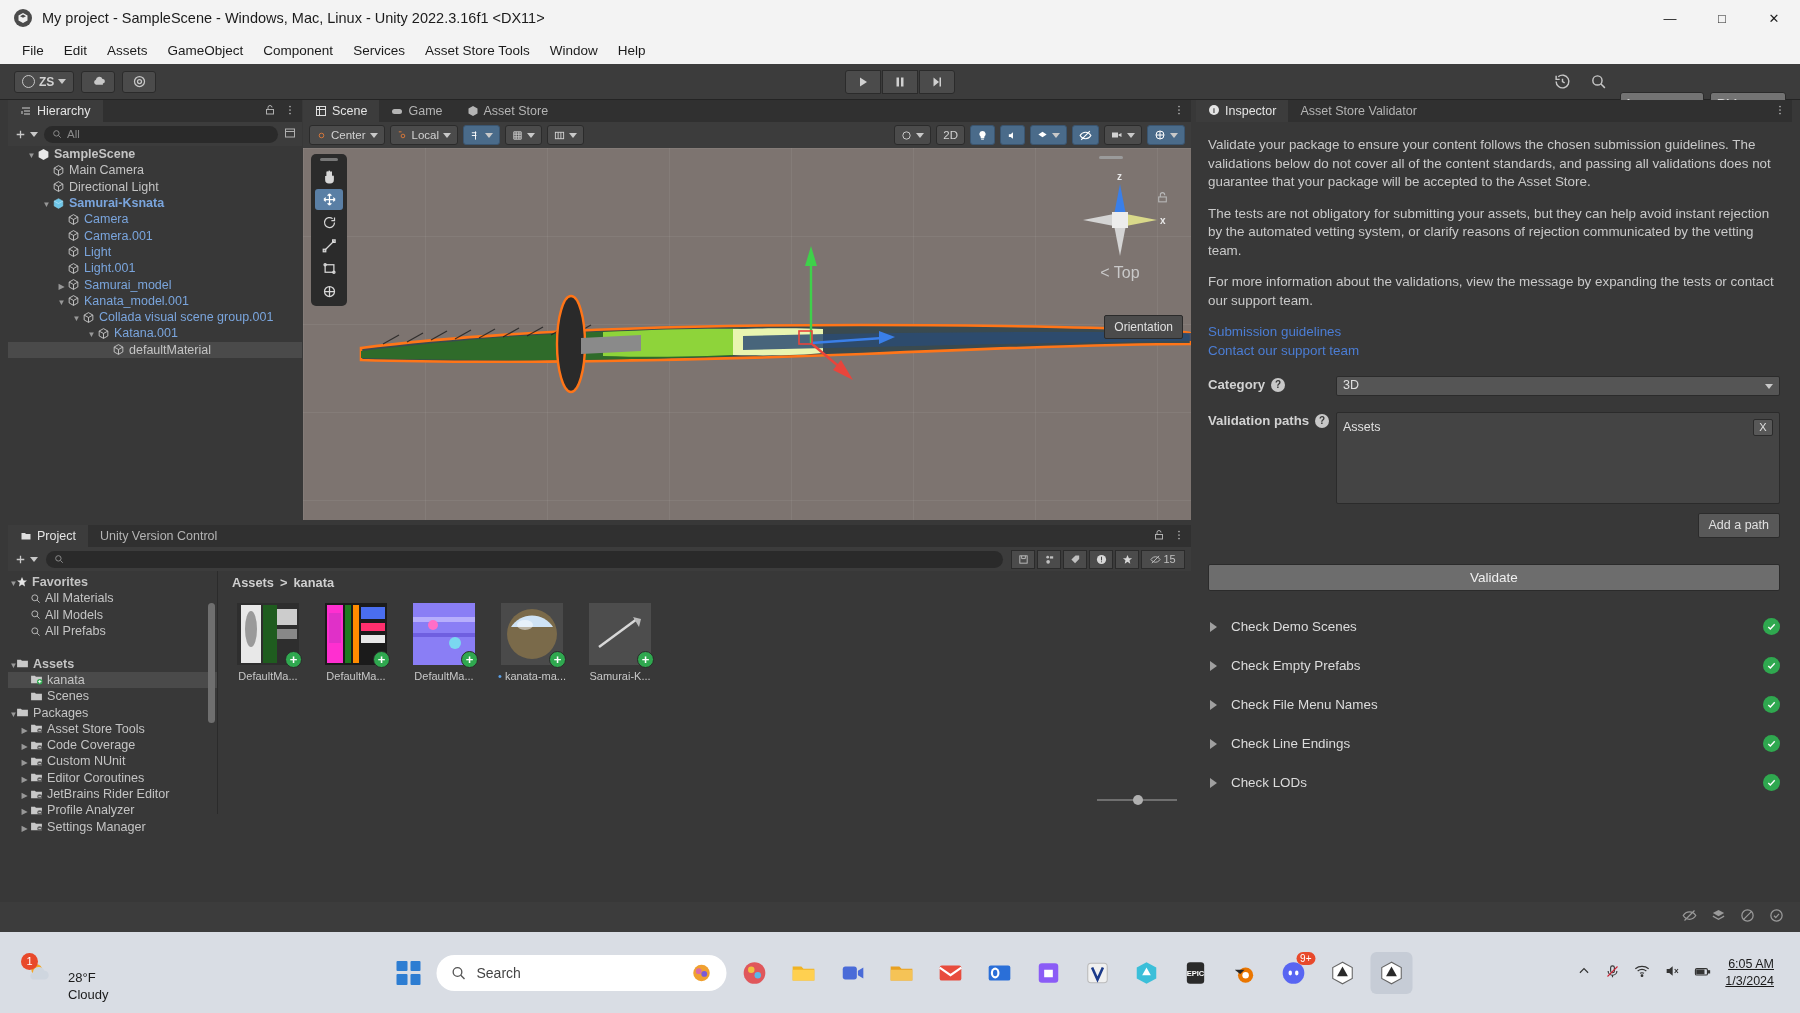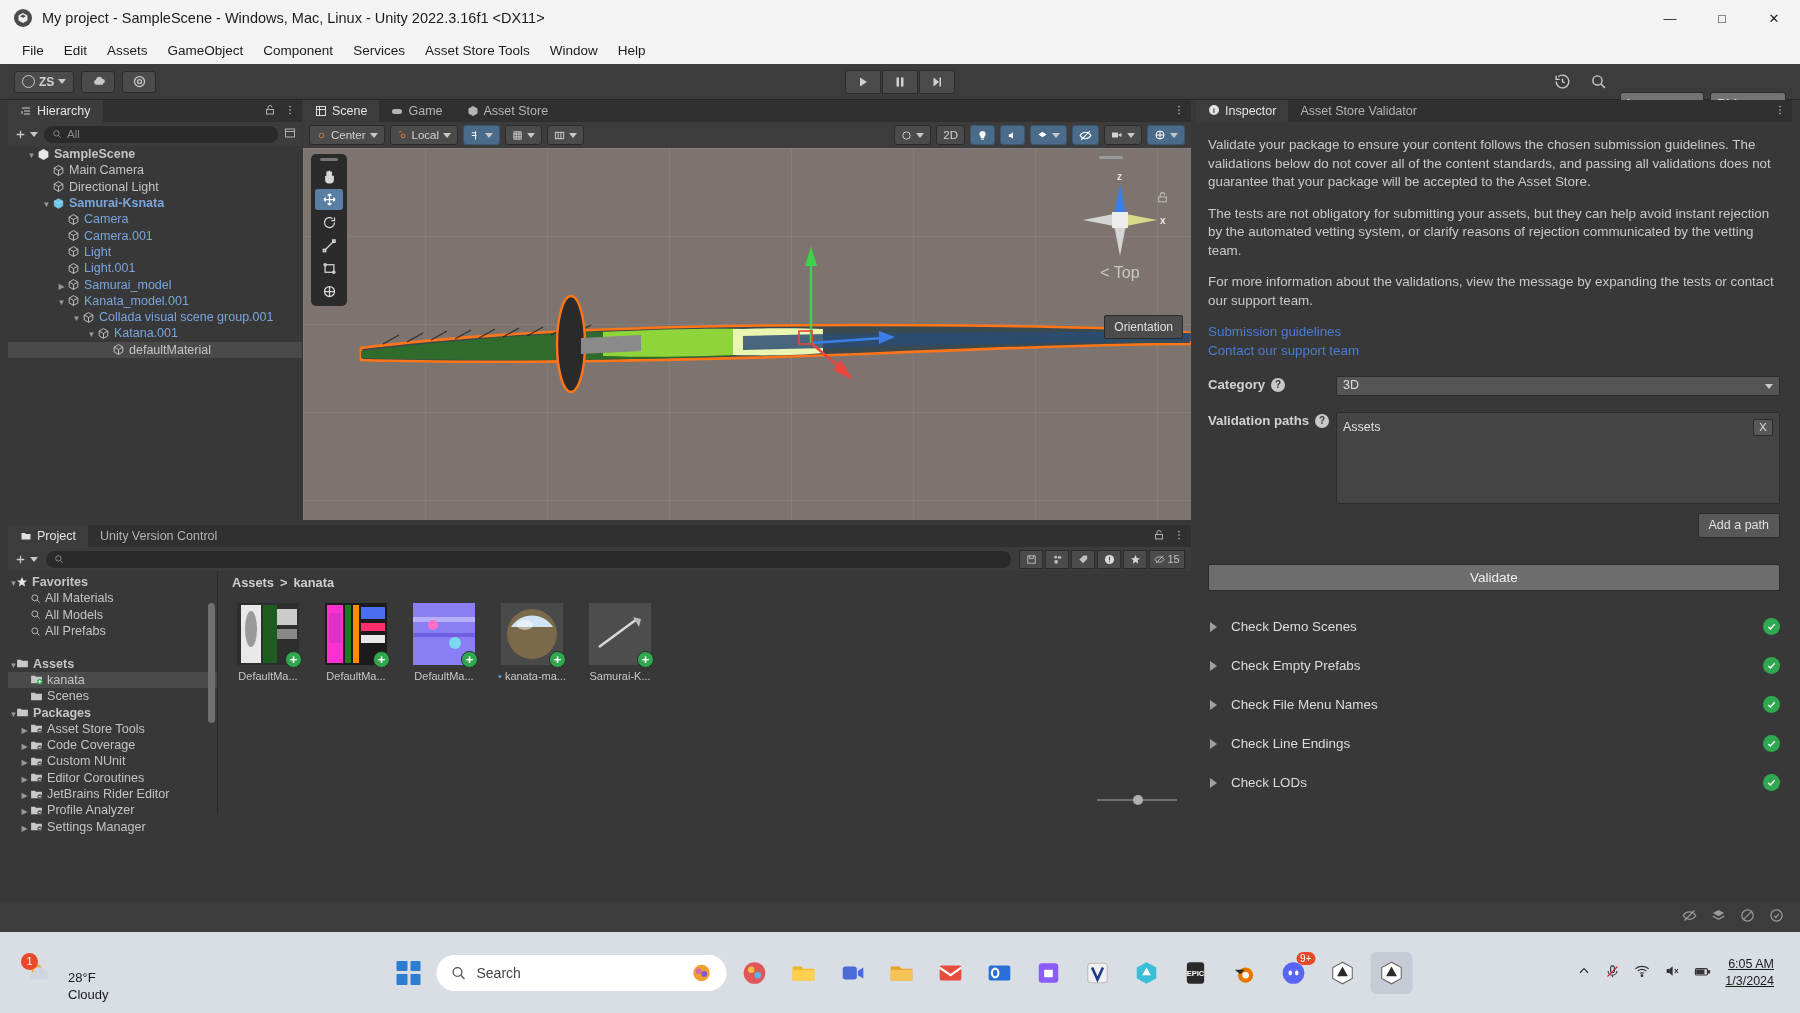--- a/index.html
+++ b/index.html
@@ -871,21 +871,21 @@
               <circle cx="12" cy="12" r="10" fill="#d8d8d8"></circle>
               <rect x="11" y="6" width="2" height="8" fill="#383838"></rect>
               <rect x="11" y="16" width="2" height="2" fill="#383838"></rect>
             </svg>
         </span>
         <span class="pj-ico">
           <svg viewBox="0 0 24 24" fill="#d8d8d8" width="11" height="11">
               <path d="M12 2l3 7h7l-5.5 4.5L18 21l-6-4-6 4 1.5-7.5L2 9h7z"></path>
             </svg>
         </span>
-        <span class="pj-ico" style="width:36px;gap:2px">
+        <span class="pj-ico" style="width:44px;gap:2px">
           <svg viewBox="0 0 24 24" fill="none" stroke="#c0c0c0" stroke-width="2" width="11" height="11">
               <path d="M2 12s3.5-6 10-6 10 6 10 6-3.5 6-10 6-10-6-10-6z"></path>
               <path d="M4 20 20 4"></path>
             </svg>
           <span style="color:#c0c0c0;font-size:11px">15</span>
         </span>
       </div>
     </div>
 
     <div class="pj-cols">
@@ -959,21 +959,21 @@
             </span>
             <span style="">Scenes</span>
           </div>
           <div class="pj-row">
             <span style="width:8px;display:inline-block;text-align:right"><span class="tri">▼</span></span>
             <span class="cubeico">
               <svg viewBox="0 0 24 24" fill="#c8c8c8" width="13" height="13">
                 <path d="M2 5h7l2 2h11v12H2z"></path>
               </svg>
             </span>
-            <span style="font-weight:bold;">Packages</span>
+            <span style="font-weight:normal;">Packages</span>
           </div>
           <div class="pj-row">
             <span style="width:22px;display:inline-block;text-align:right"><span class="tri">▶</span></span>
             <span class="cubeico">
               <svg viewBox="0 0 24 24" width="13" height="13">
                 <path d="M2 5h7l2 2h11v12H2z" fill="#c8c8c8"></path>
                 <circle cx="18" cy="16" r="4.6" fill="#5a5a5a"></circle>
                 <path d="M15.6 16h4.8" stroke="#e0e0e0" stroke-width="1.6"></path>
               </svg>
             </span>

